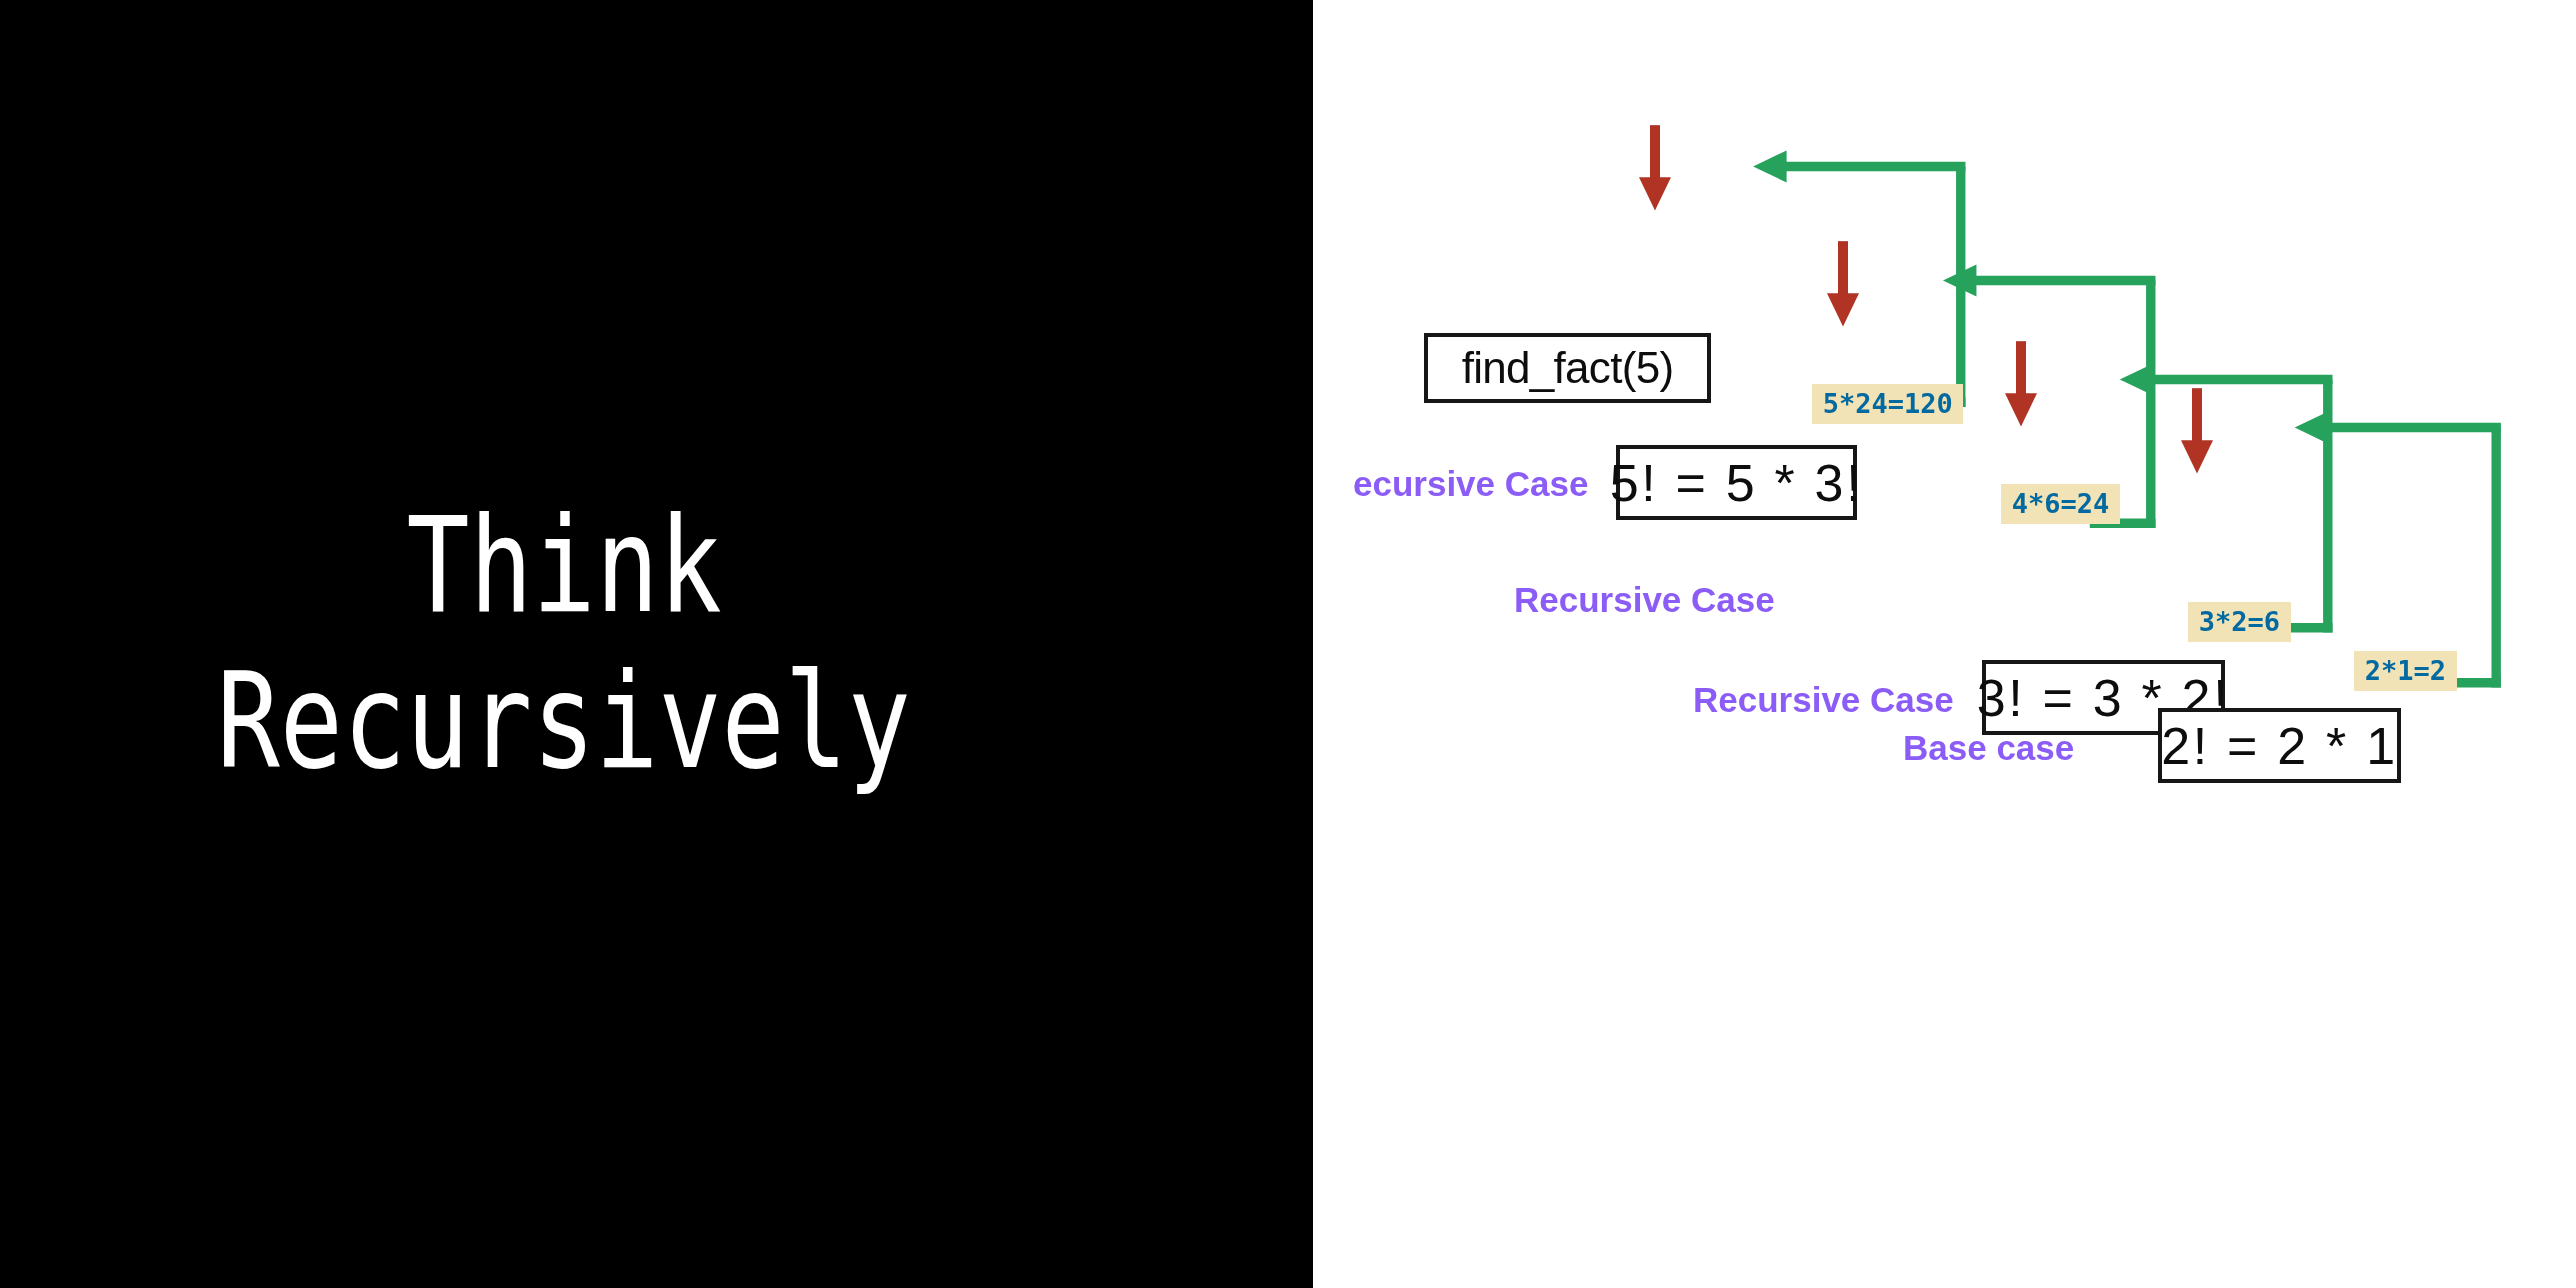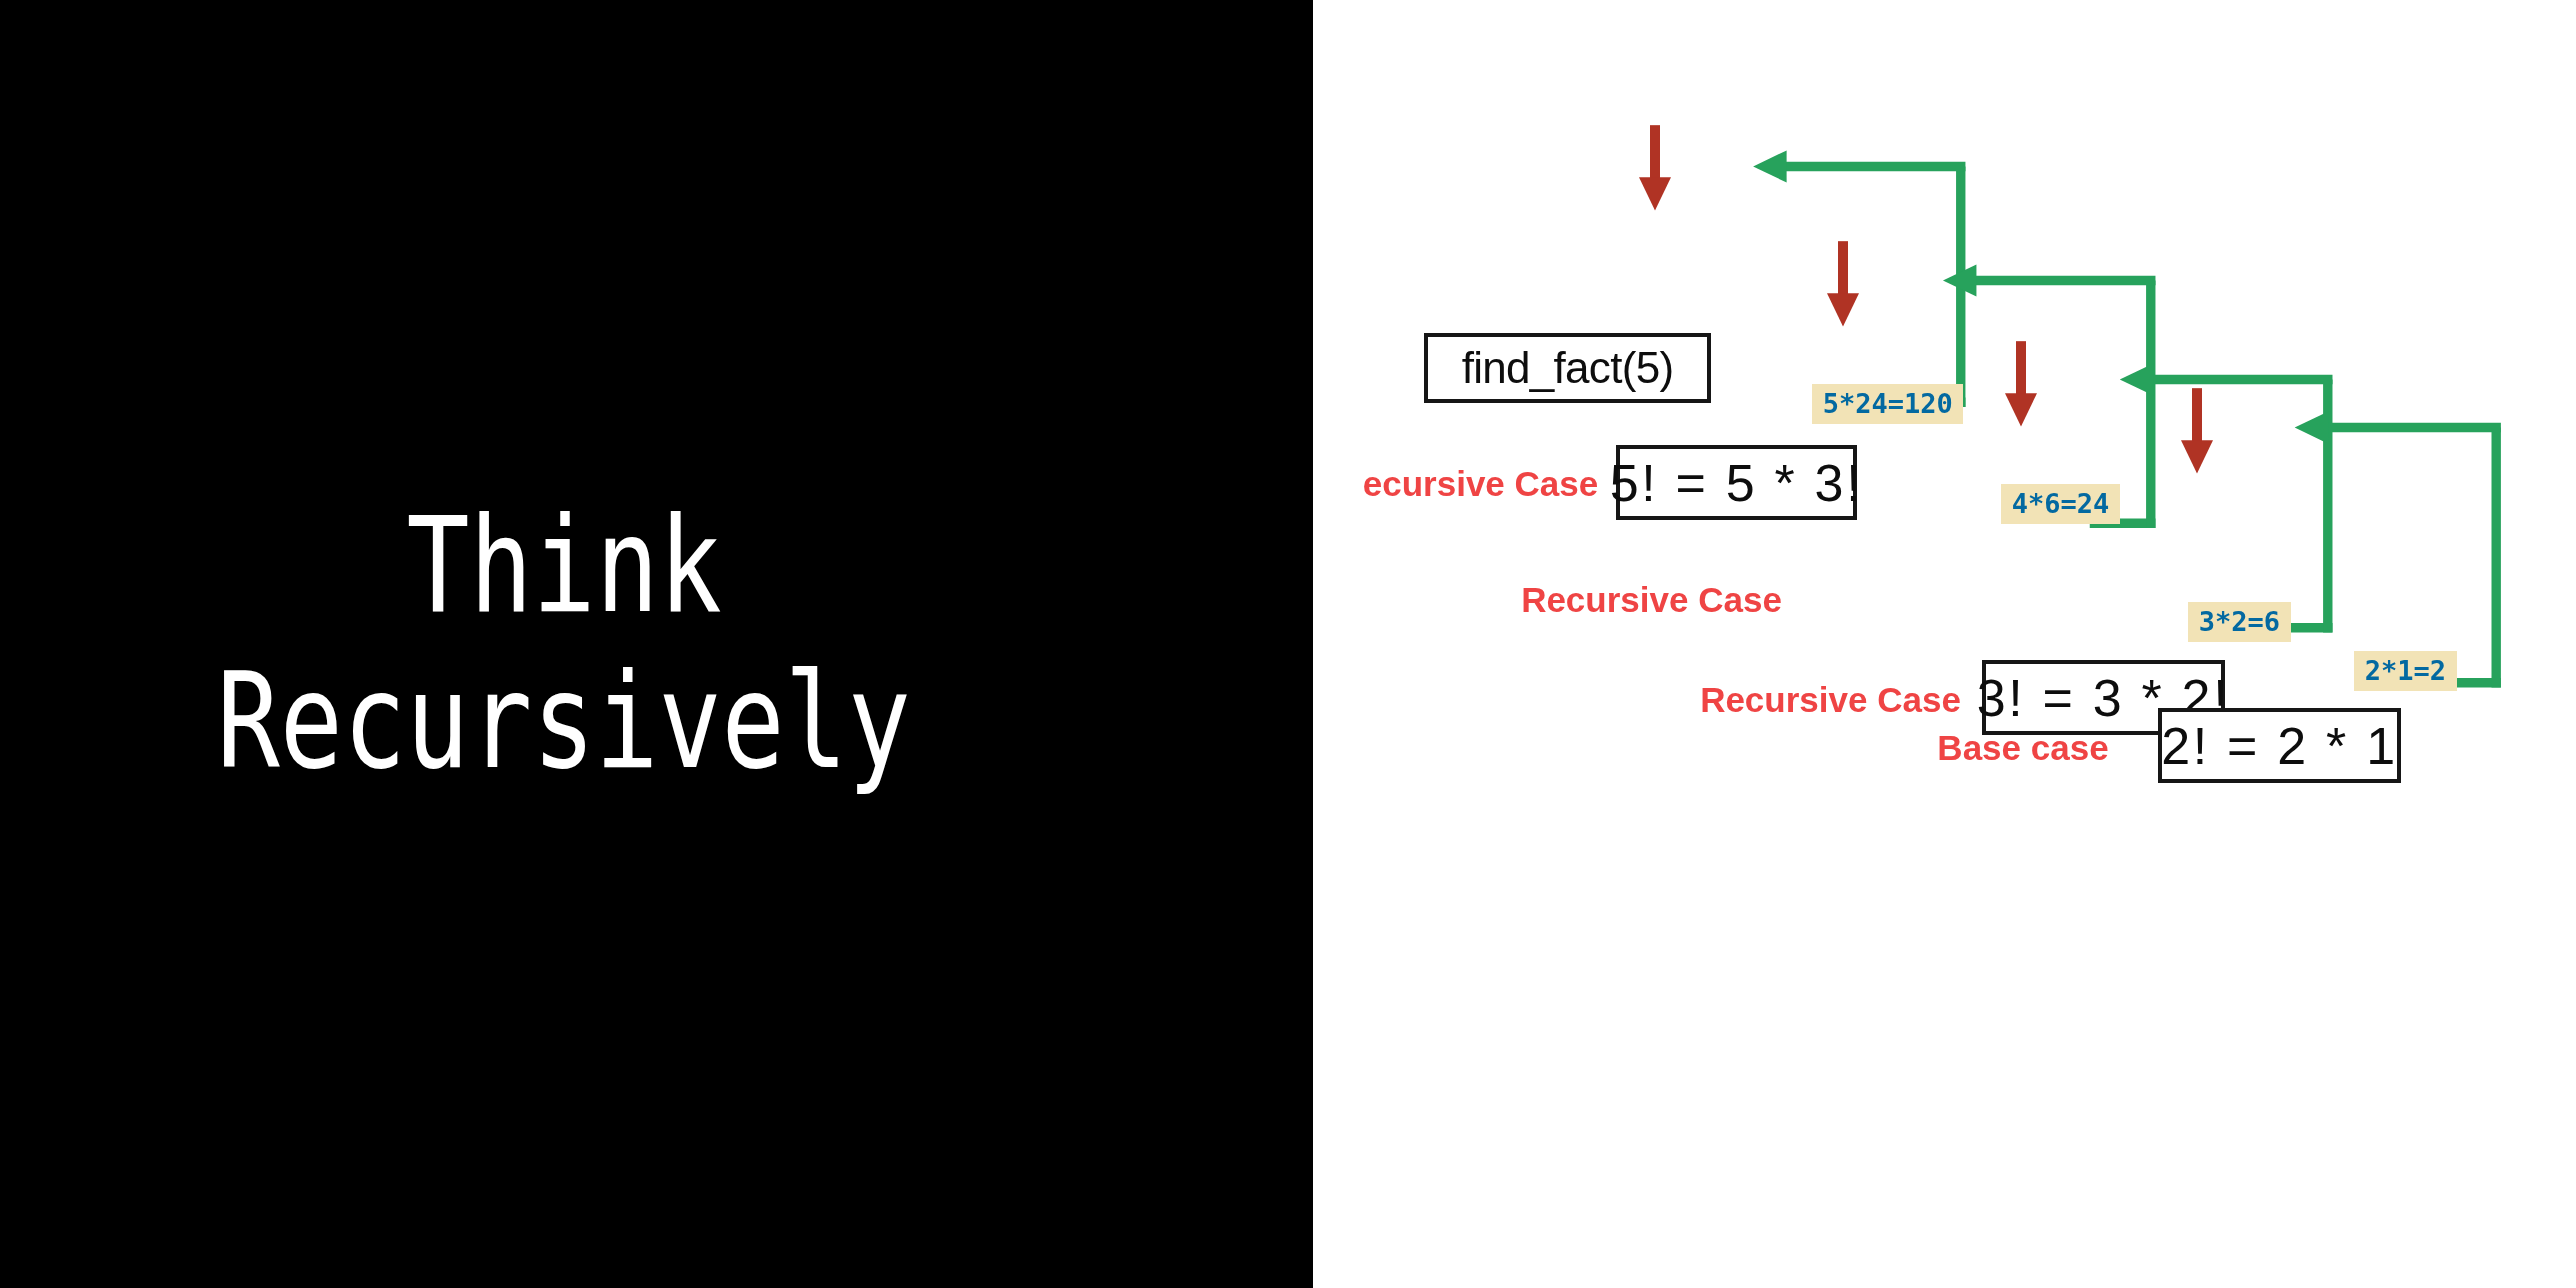--- a/index.html
+++ b/index.html
@@ -89,26 +89,26 @@
     letter-spacing: -0.7px;
   }
   .node-text.expr {
     font-size: 52px;
     font-weight: 400;
     letter-spacing: 2.7px;
   }
   
   .case-label {
     position: absolute;
-    color: #ef4444;
+    color: #8b5cf6;
     font-family: "Liberation Sans", sans-serif;
     font-size: 35px;
     font-weight: 700;
     white-space: nowrap;
-    text-align: center;
+    text-align: left;
     z-index: 5;
   }
   
   .result-label {
     position: absolute;
     background: #f2e3b6;
     color: #0369a1;
     font-family: "DejaVu Sans Mono", "Liberation Mono", monospace;
     font-size: 27px;
     font-weight: 700;

